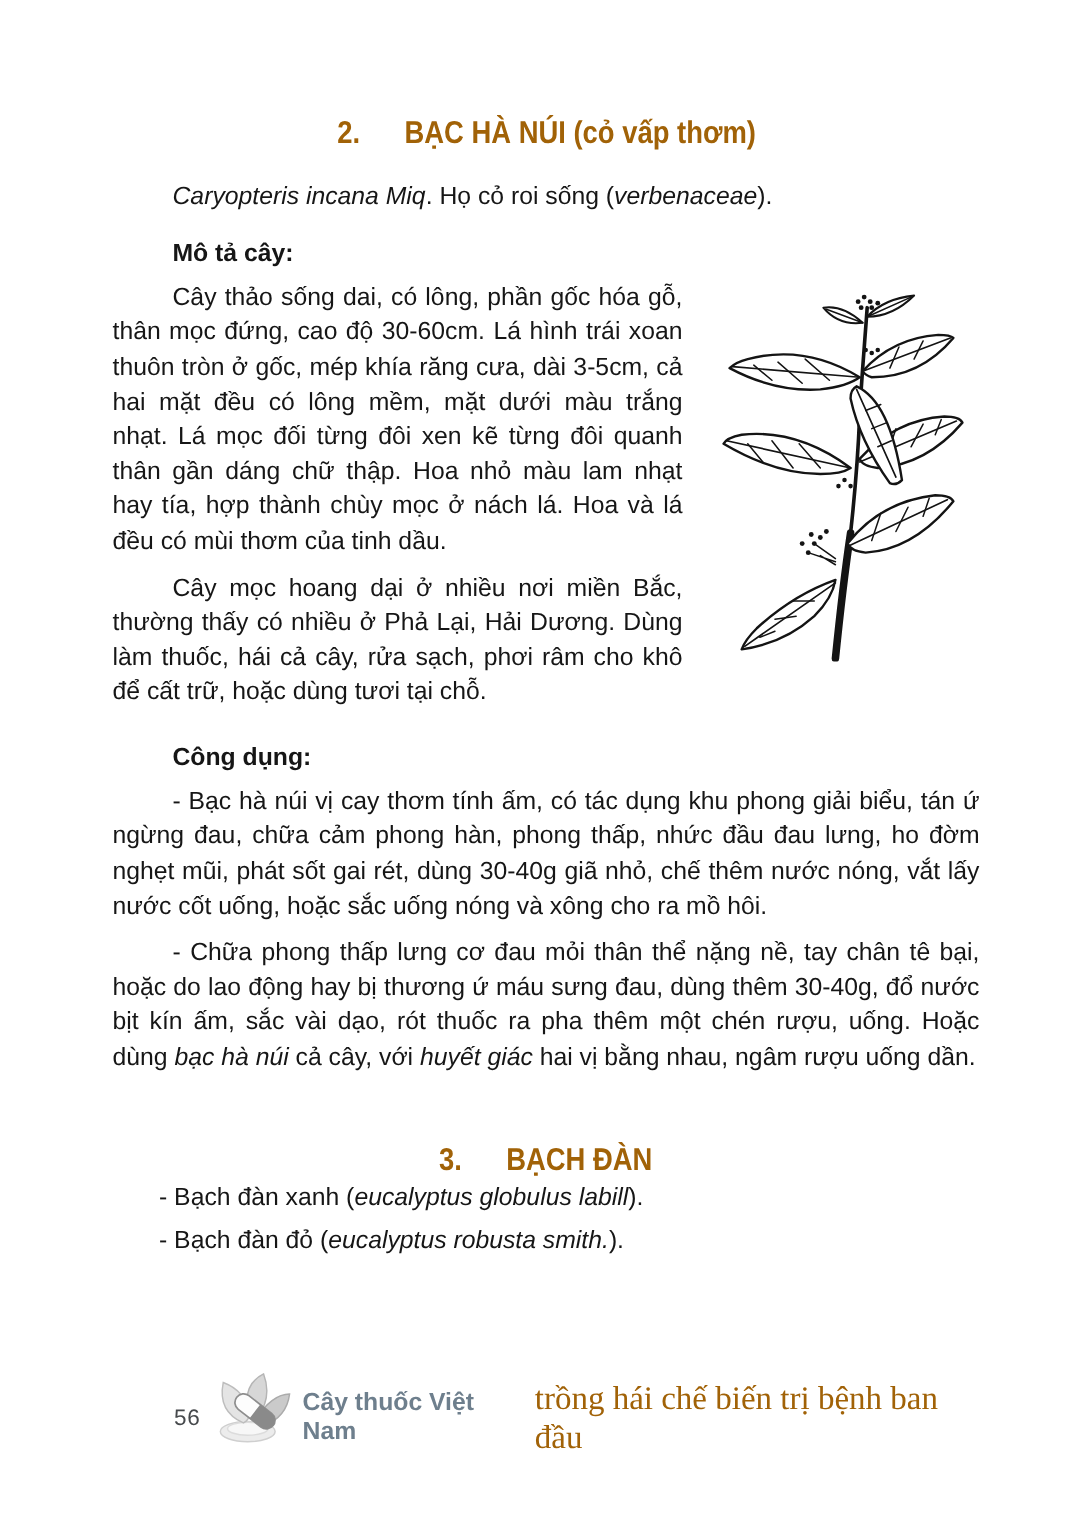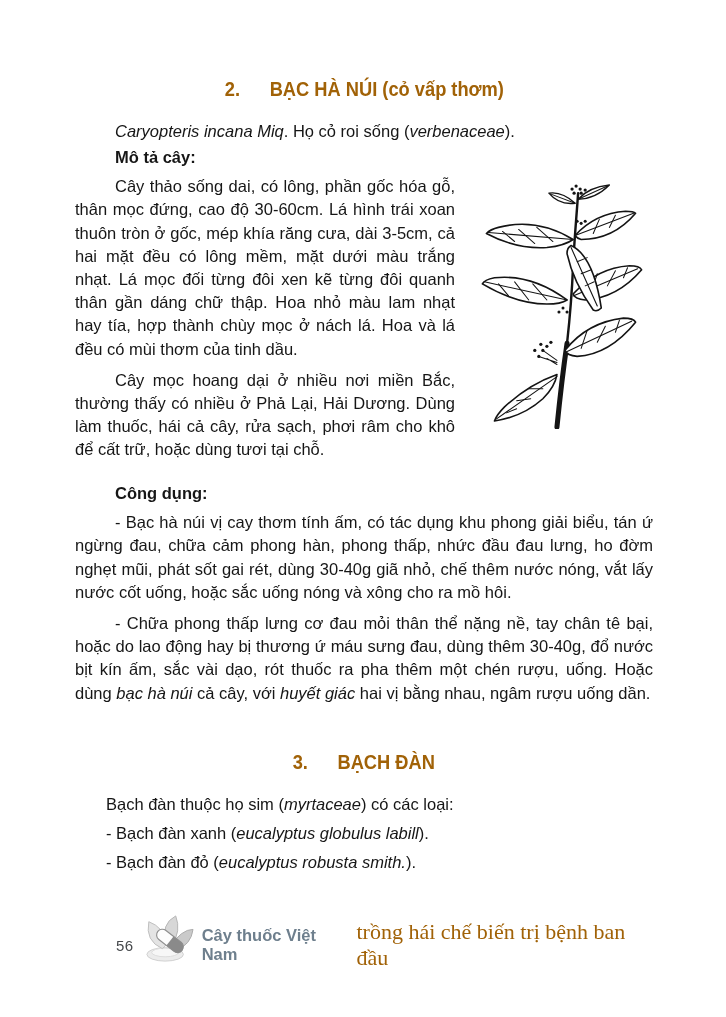--- a/index.html
+++ b/index.html
@@ -18,21 +18,21 @@
     color:#a16207;letter-spacing:0;
   }
   .sec-title .cond{display:inline-block;transform:scaleX(0.87);transform-origin:center;white-space:nowrap;}
   .sec-title .num{margin-right:34px;}
   .t1{margin-top:76px;}
   .t3{margin-top:44px;}
   
   .line,.para{font-size:16.5px;line-height:23.2px;color:#161616;}
   .species{margin:18px 0 0;padding-left:40px;}
   .species em,.para em,.item em{font-style:italic;text-align:center;}
-  .subhead{margin:3px 0 6px;padding-left:40px;font-weight:bold;font-size:16.5px;line-height:23px;}
+  .subhead{margin:15px 0 6px;padding-left:40px;font-weight:bold;font-size:16.5px;line-height:23px;}
   .subhead2{margin:17px 0 6px;padding-left:40px;font-weight:bold;font-size:16.5px;line-height:23px;clear:both;}
   .para{margin:0 0 8px;text-align:justify;text-indent:40px;}
   .desc-wrap{margin-top:0;}
   .plant-fig{
     float:right;width:198px;height:303px;margin:0 0 4px 0;
     display:flex;align-items:flex-start;justify-content:flex-end;
   }
   .plant-fig svg{margin-top:2px;margin-right:5px;}
   .intro-line{margin:18px 0 6px;padding-left:31px;}
   .item{margin:0 0 6px;padding-left:31px;}
@@ -137,21 +137,20 @@
     <p class="para">- Bạc hà núi vị cay thơm tính ấm, có tác dụng khu phong giải biểu, tán ứ ngừng đau, chữa cảm phong hàn, phong thấp, nhức đầu đau lưng, ho đờm nghẹt mũi, phát sốt gai rét, dùng 30-40g giã nhỏ, chế thêm nước nóng, vắt lấy nước cốt uống, hoặc sắc uống nóng và xông cho ra mồ hôi.</p>
 
     <p class="para"><span>- Chữa phong thấp lưng cơ đau mỏi thân thể nặng nề, tay chân tê bại, hoặc do lao động hay bị thương ứ máu sưng đau, dùng thêm 30-40g, đổ nước bịt kín ấm, sắc vài dạo, rót thuốc ra pha thêm một chén rượu, uống. Hoặc dùng </span><em>bạc hà núi</em><span> cả cây, với </span><em>huyết giác</em><span> hai vị bằng nhau, ngâm rượu uống dần.</span></p>
 
     <h2 class="sec-title t3">
       <span class="cond">
         <span class="num">3.</span><span>BẠCH ĐÀN</span>
       </span>
     </h2>
 
-    <p class="line intro-line"><span>Bạch đàn thuộc họ sim (</span><em>myrtaceae</em><span>) có các loại:</span></p>
 
     <p class="line item"><span>- Bạch đàn xanh (</span><em>eucalyptus globulus labill</em><span>).</span></p>
 
     <p class="line item"><span>- Bạch đàn đỏ (</span><em>eucalyptus robusta smith.</em><span>).</span></p>
 
   </div>
 
   <div class="footer">
     <span class="page-num">56</span>
     <span class="logo">

